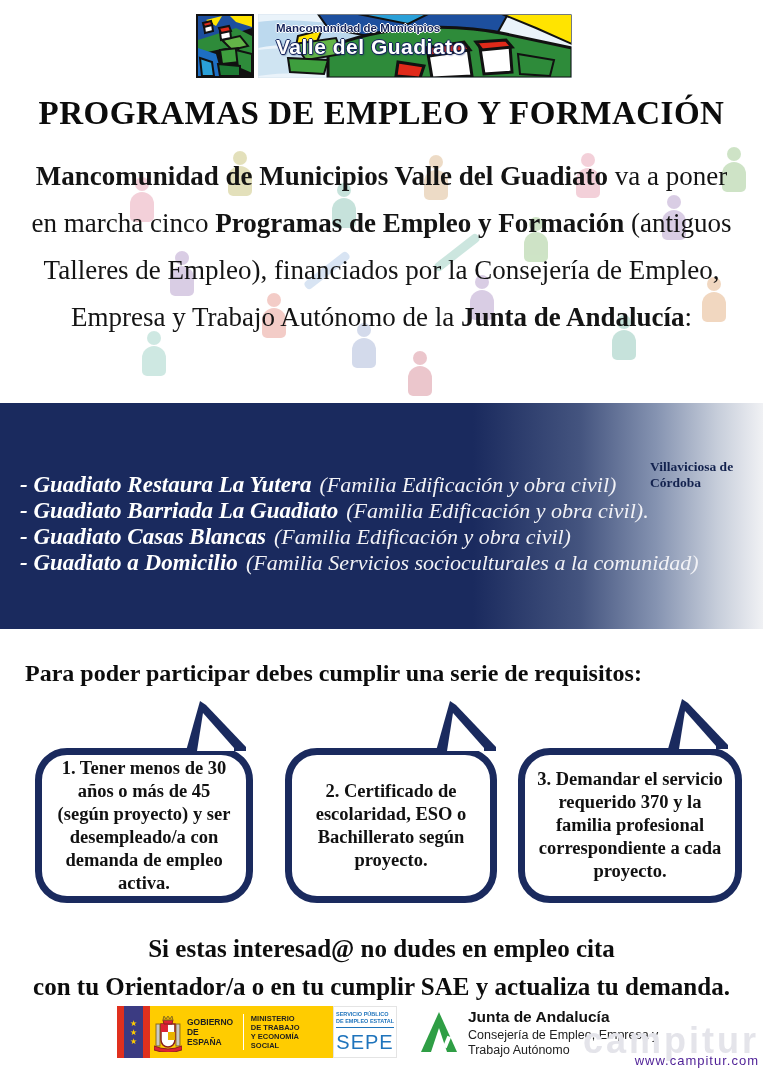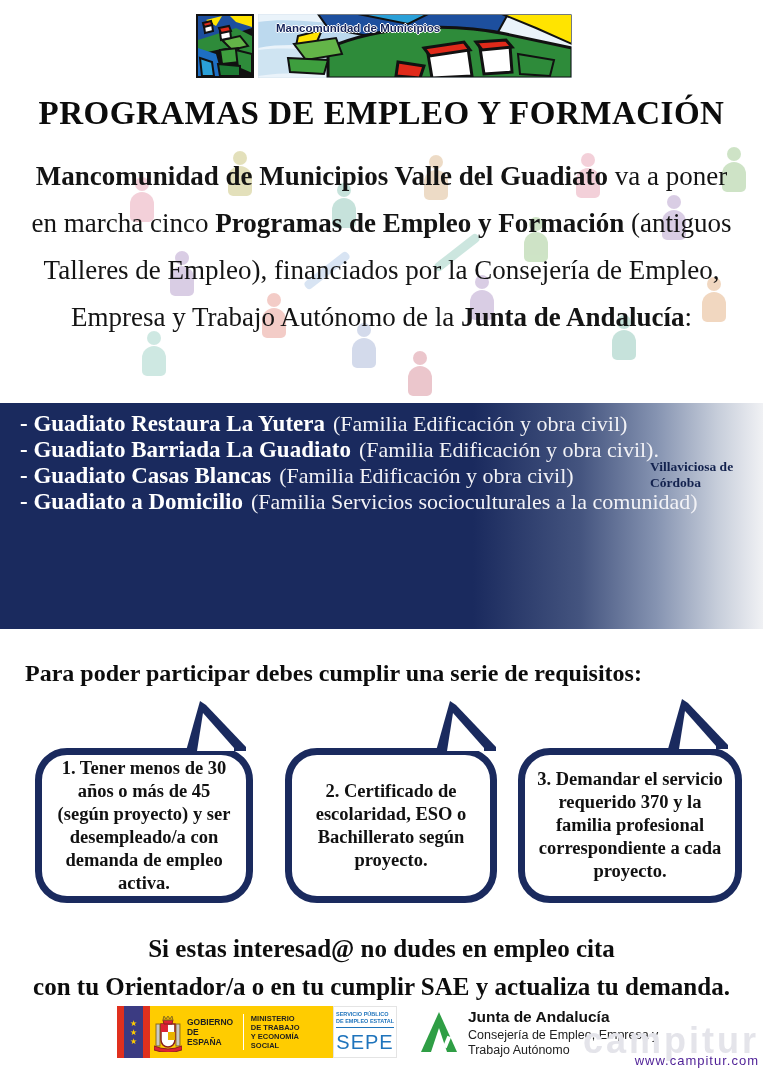--- a/index.html
+++ b/index.html
@@ -29,21 +29,21 @@
             border-radius:50%; background:currentColor; }
   .pencil { position:absolute; width:54px; height:9px; border-radius:4px; background:currentColor;
             opacity:.45; transform:rotate(-38deg); }
   .intro { position:absolute; top:153px; left:22px; width:719px; z-index:1;
            text-align:center; font-size:27px; line-height:47px; color:#141414; }
 
   
   .banner { position:absolute; top:403px; left:0; width:763px; height:226px;
             background:linear-gradient(to right,#1a2a5e 0%,#1a2a5e 62%,#44547f 76%,#8593b1 86%,#c6cdda 94%,#f0f1f4 100%); }
   .banner-list { position:absolute; left:20px; top:0; height:242px; display:flex;
-                 flex-direction:column; justify-content:flex-start; padding:8px 0; box-sizing:border-box; }
+                 flex-direction:column; justify-content:center; padding:8px 0; box-sizing:border-box;font-style:italic; }
   .prog-row { white-space:nowrap; color:#ffffff; }
   .prog-name { font-size:23px; font-weight:bold; }
   .prog-detail { font-size:22px; margin-left:8px; color:#f2f2f6; }
   .villaviciosa { position:absolute; right:17px; top:56px; width:96px; font-size:13.5px;
                   font-weight:bold; color:#13224e; line-height:16px; }
 
   
   .req-heading { position:absolute; top:660px; left:25px; font-size:24px; font-weight:bold; color:#0d0d0d; }
   .bubble { position:absolute; top:748px; height:155px; background:#fff; border:7px solid #1a2a5e;
             border-radius:32px; box-sizing:border-box; display:flex; align-items:center; justify-content:center;
@@ -125,20 +125,21 @@
       <polygon points="170,40 210,34 214,62 174,64" fill="#ffffff" stroke="#111" stroke-width="3"></polygon>
       <polygon points="166,34 206,28 212,36 172,42" fill="#e02a1a" stroke="#111" stroke-width="3"></polygon>
       <polygon points="222,34 252,32 254,58 226,60" fill="#ffffff" stroke="#111" stroke-width="3"></polygon>
       <polygon points="218,28 248,26 254,33 224,36" fill="#e02a1a" stroke="#111" stroke-width="3"></polygon>
       <polygon points="140,48 166,52 162,64 138,62" fill="#e02a1a" stroke="#111" stroke-width="3"></polygon>
       <polygon points="260,40 296,46 292,62 262,60" fill="#2e8b3a" stroke="#111" stroke-width="2"></polygon>
       <rect x="0" y="0" width="314" height="64" fill="none" stroke="#d8e4ee" stroke-width="1"></rect>
     </svg>
     <div class="logo-text">
       <div class="logo-line1">Mancomunidad de Municipios</div>
+      <div class="logo-line2">Valle del Guadiato</div>
     </div>
   </div>
 </div>
 
 <div class="title">PROGRAMAS DE EMPLEO Y FORMACIÓN</div>
 
 <div class="intro-bg">
   <span class="person" style="left:130px;top:52px;color:#e8a3b4;"></span>
   <span class="person" style="left:170px;top:126px;color:#b59ccb;"></span>
   <span class="person" style="left:142px;top:206px;color:#9fd2c6;"></span>

